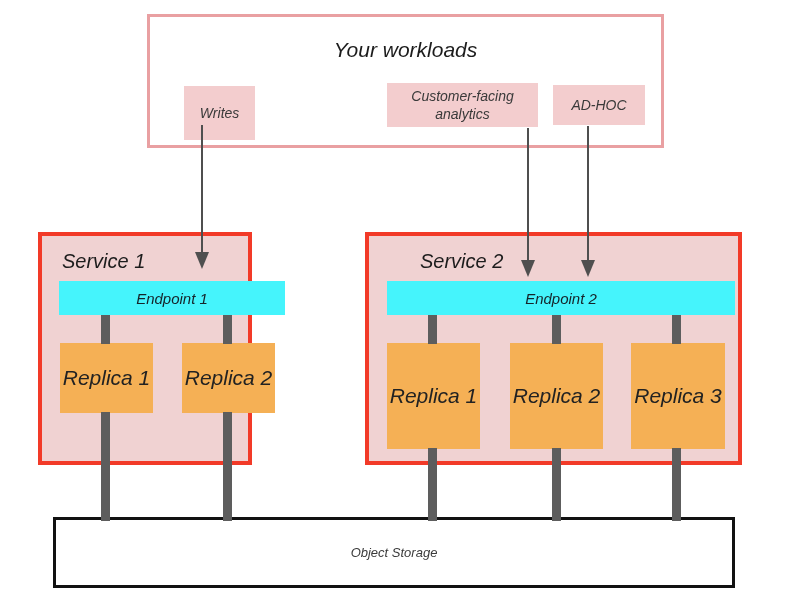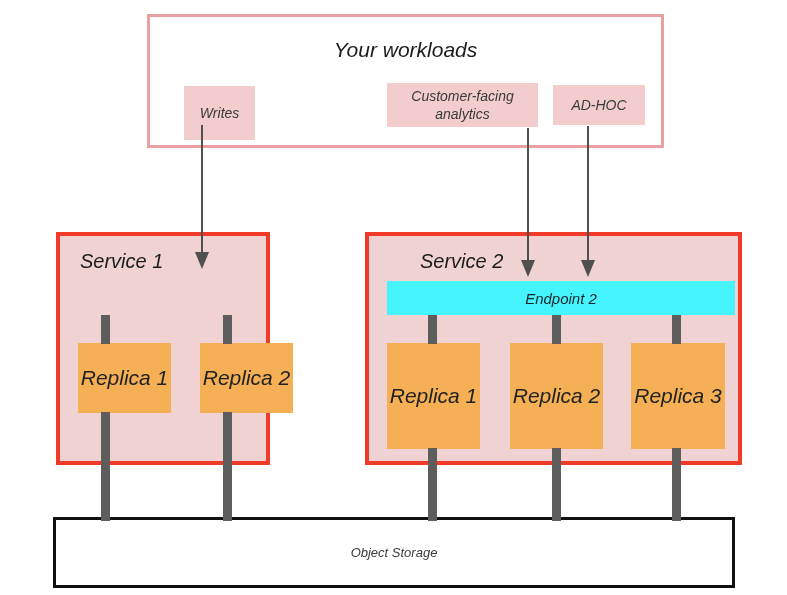--- a/index.html
+++ b/index.html
@@ -58,21 +58,21 @@
   .chip-adhoc    { left: 553px; top: 85px; width: 92px;  height: 40px; }
 
   
   .service {
     position: absolute;
     top: 232px; height: 233px;
     background: var(--serviceFill);
     border: 4px solid var(--serviceBorder);
     z-index: 1;
   }
-  .service-1 { left: 56px;  width: 214px; }
+  .service-1 { left: 38px;  width: 214px; }
   .service-2 { left: 365px; width: 377px; }
   .service-title {
     position: absolute;
     top: 14px;
     font-size: 20px;
     color: var(--ink);
   }
   .service-1 .service-title { left: 20px; }
   .service-2 .service-title { left: 16px; margin-left: 35px; }
   .endpoint {
@@ -156,20 +156,21 @@
 
   <div class="workloads-box">
     <div class="workloads-title">Your workloads</div>
   </div>
   <div class="chip chip-writes">Writes</div>
   <div class="chip chip-adhoc">AD-HOC</div>
   <div class="chip chip-analytics">Customer-facing analytics</div>
 
   <div class="service service-1">
     <div class="service-title">Service 1</div>
+    <div class="endpoint">Endpoint 1</div>
     <div class="replica s1-r1">Replica 1</div>
     <div class="replica s1-r2">Replica 2</div>
   </div>
 
   <div class="service service-2">
     <div class="service-title">Service 2</div>
     <div class="endpoint">Endpoint 2</div>
     <div class="replica s2-r1">Replica 1</div>
     <div class="replica s2-r2">Replica 2</div>
     <div class="replica s2-r3">Replica 3</div>

